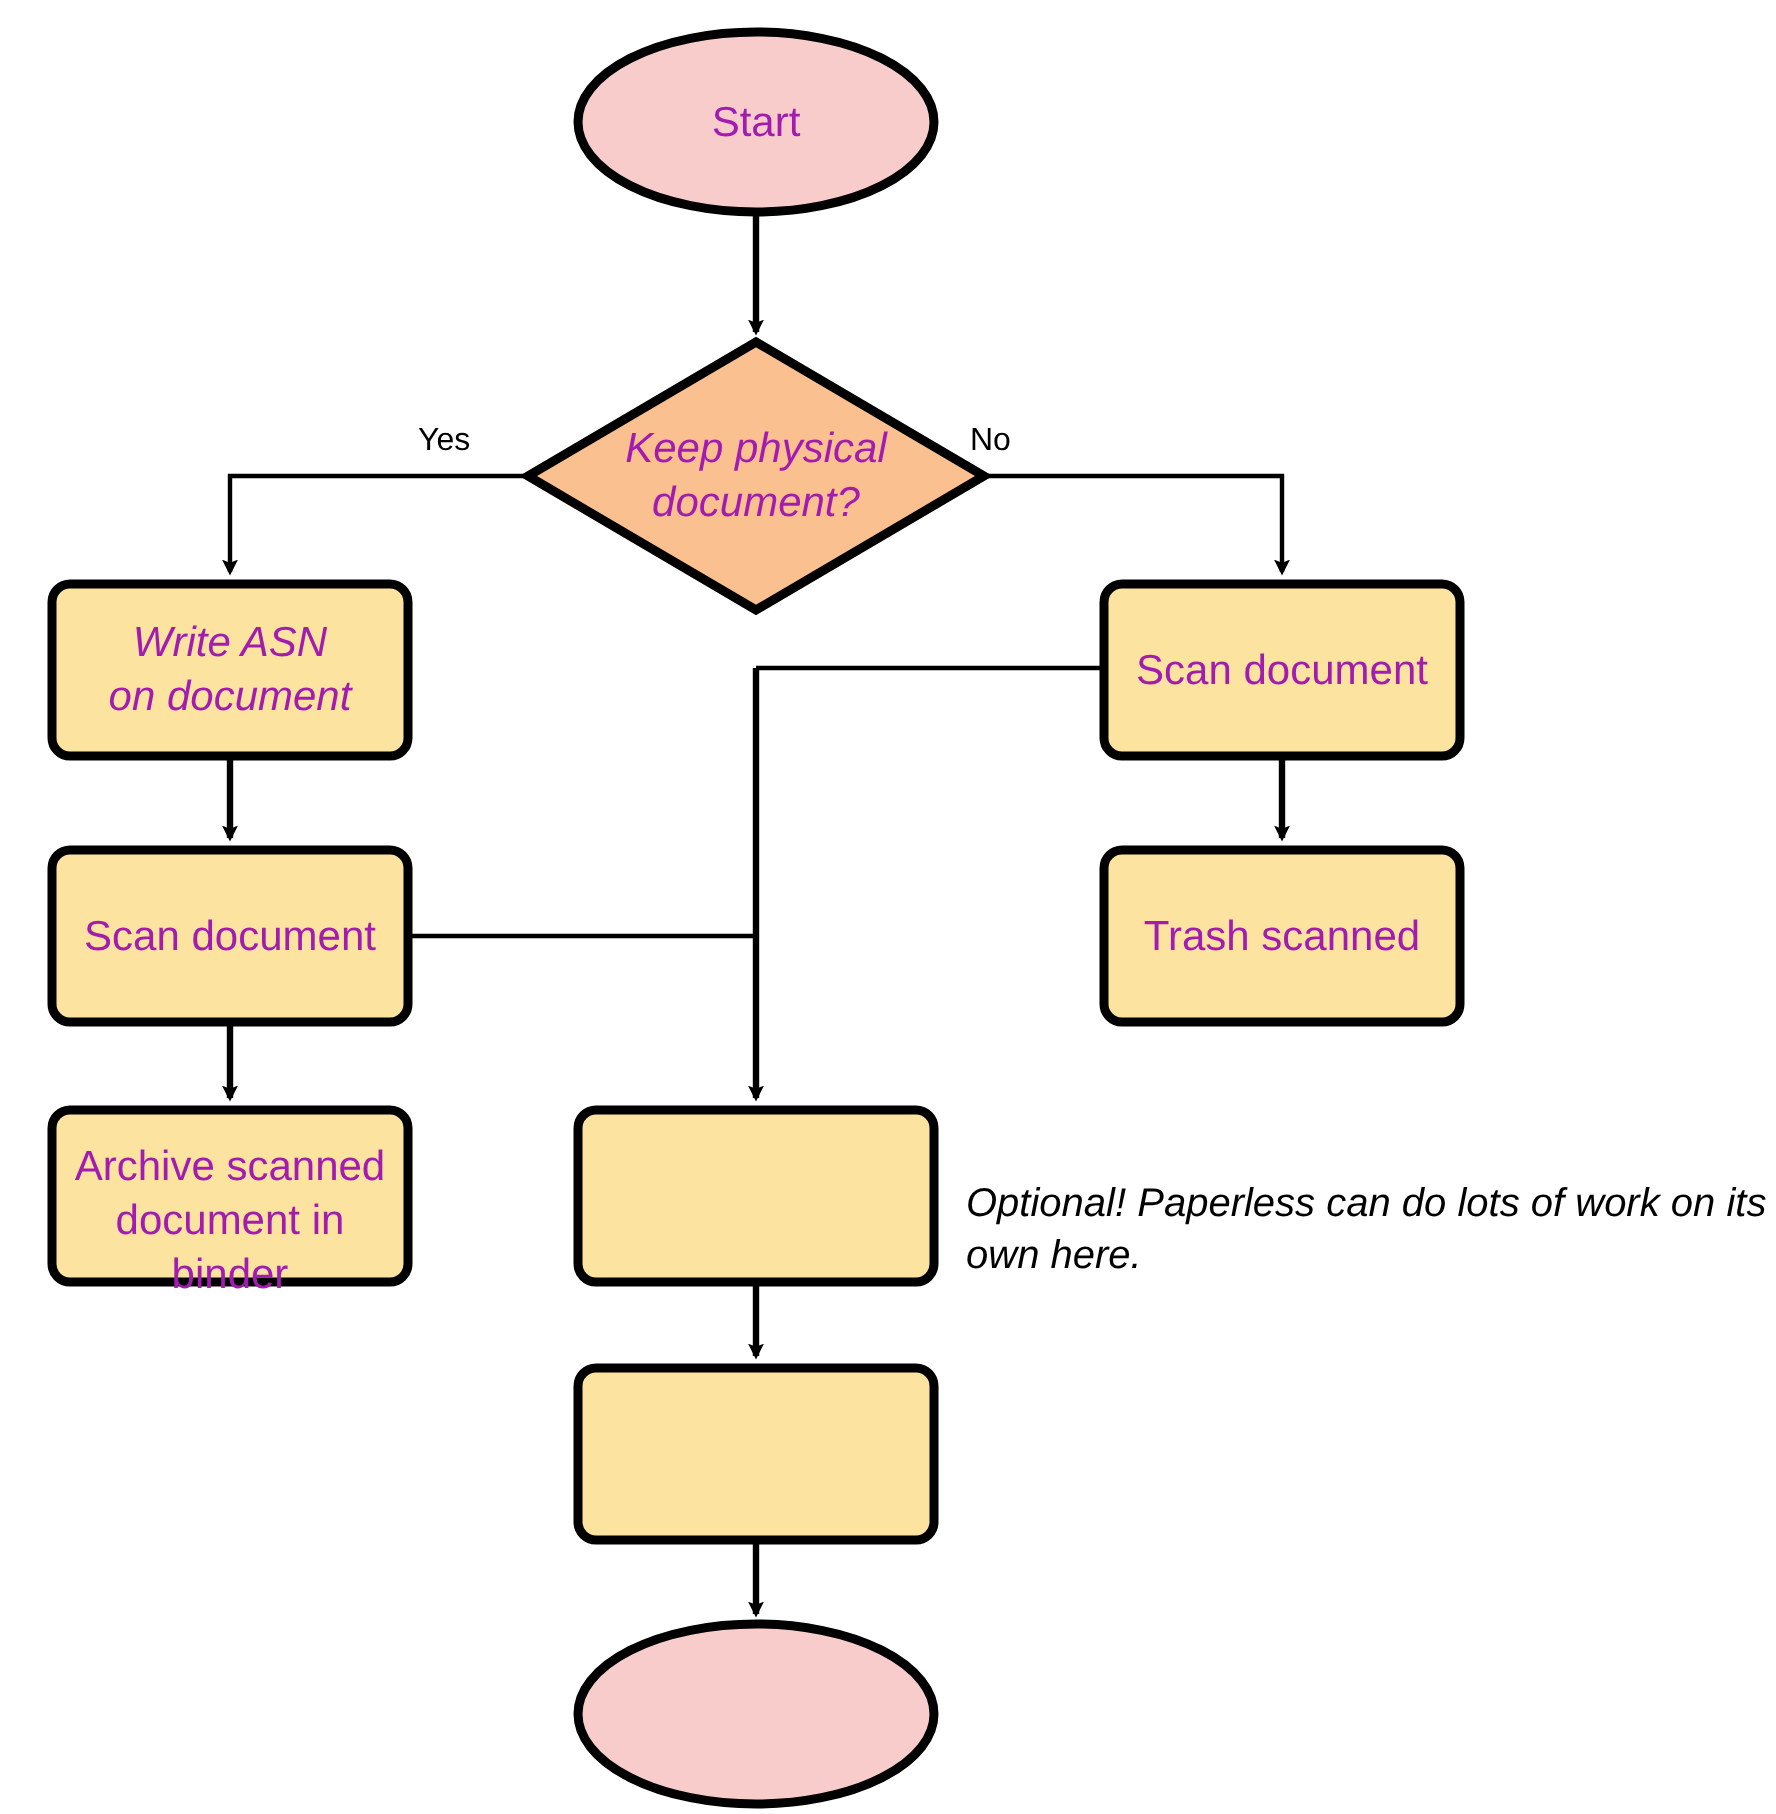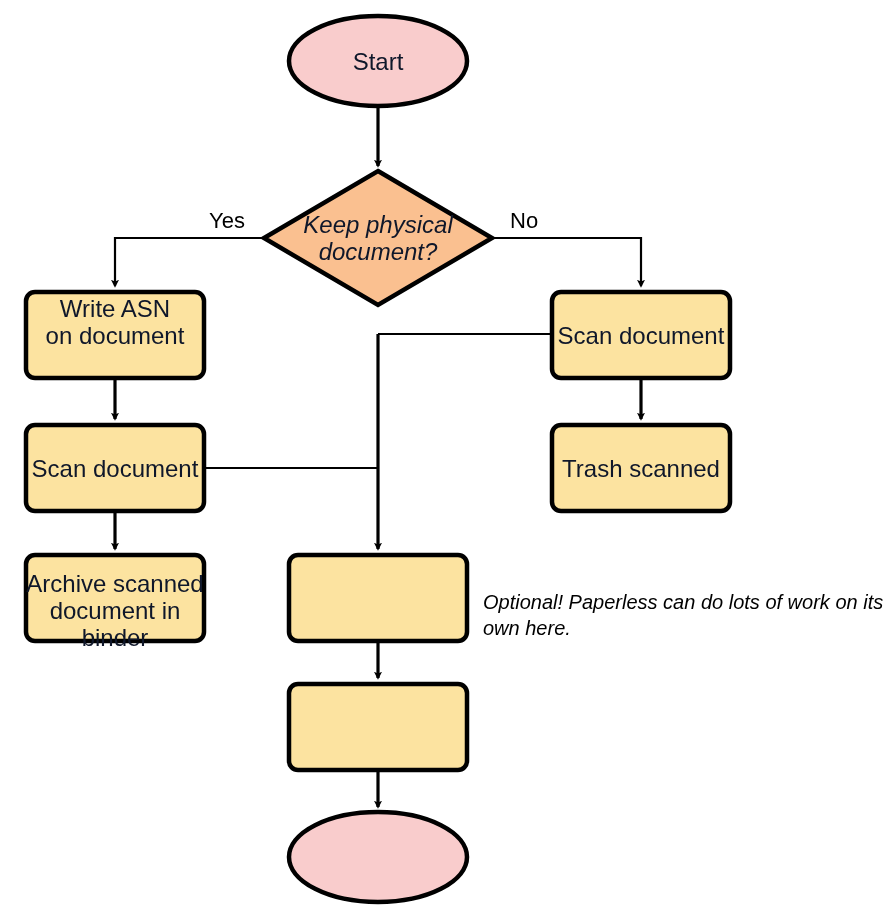--- a/index.html
+++ b/index.html
@@ -23,32 +23,32 @@
     top: 0;
     width: 888px;
     height: 907px;
   }
   .node-label {
     position: absolute;
     display: flex;
     align-items: center;
     justify-content: center;
     text-align: center;
-    color: #0f172a;
+    color: #a21caf;
     font-family: "Liberation Sans", sans-serif;
-    font-size: 24px;
+    font-size: 21px;
     line-height: 27px;
     white-space: pre-line;
     pointer-events: none;
   }
   .edge-label {
     position: absolute;
     color: #000000;
     font-family: "Liberation Sans", sans-serif;
-    font-size: 22px;
+    font-size: 16px;
     line-height: 22px;
     white-space: nowrap;
   }
   .annotation {
     position: absolute;
     color: #000000;
     font-family: "Liberation Sans", sans-serif;
     font-style: italic;
     font-size: 20px;
     line-height: 26px;
@@ -115,35 +115,35 @@
 
       <ellipse cx="378" cy="857" rx="89" ry="45" fill="#F9CCCC" stroke="#000000" stroke-width="4.5"></ellipse>
     </g>
   </svg>
 
   <div class="node-label" style="left:289px; top:16px; width:178px; height:90px;">Start</div>
 
   <div class="node-label" style="left:274px; top:193px; width:208px; height:90px;font-style:italic;">Keep physical
 document?</div>
 
-  <div class="node-label" style="left:26px; top:279px; width:178px; height:86px;">Write ASN
+  <div class="node-label" style="left:26px; top:292px; width:178px; height:86px;font-style:italic;">Write ASN
 on document</div>
 
   <div class="node-label" style="left:26px; top:425px; width:178px; height:86px;">Scan document</div>
 
   <div class="node-label" style="left:26px; top:555px; width:178px; height:86px;margin-top:12px;">Archive scanned
 document in
 binder</div>
 
   <div class="node-label" style="left:552px; top:292px; width:178px; height:86px;">Scan document</div>
 
   <div class="node-label" style="left:552px; top:425px; width:178px; height:86px;">Trash scanned</div>
 
 
 
 
   <div class="edge-label" style="left:209px; top:210px;">Yes</div>
 
-  <div class="edge-label" style="left:510px; top:210px;text-align:center;">No</div>
+  <div class="edge-label" style="left:485px; top:210px;text-align:center;">No</div>
 
   <div class="annotation" style="left:483px; top:589px;">Optional! Paperless can do lots of work on its own here.</div>
 
 </div>
 
 </body></html>

